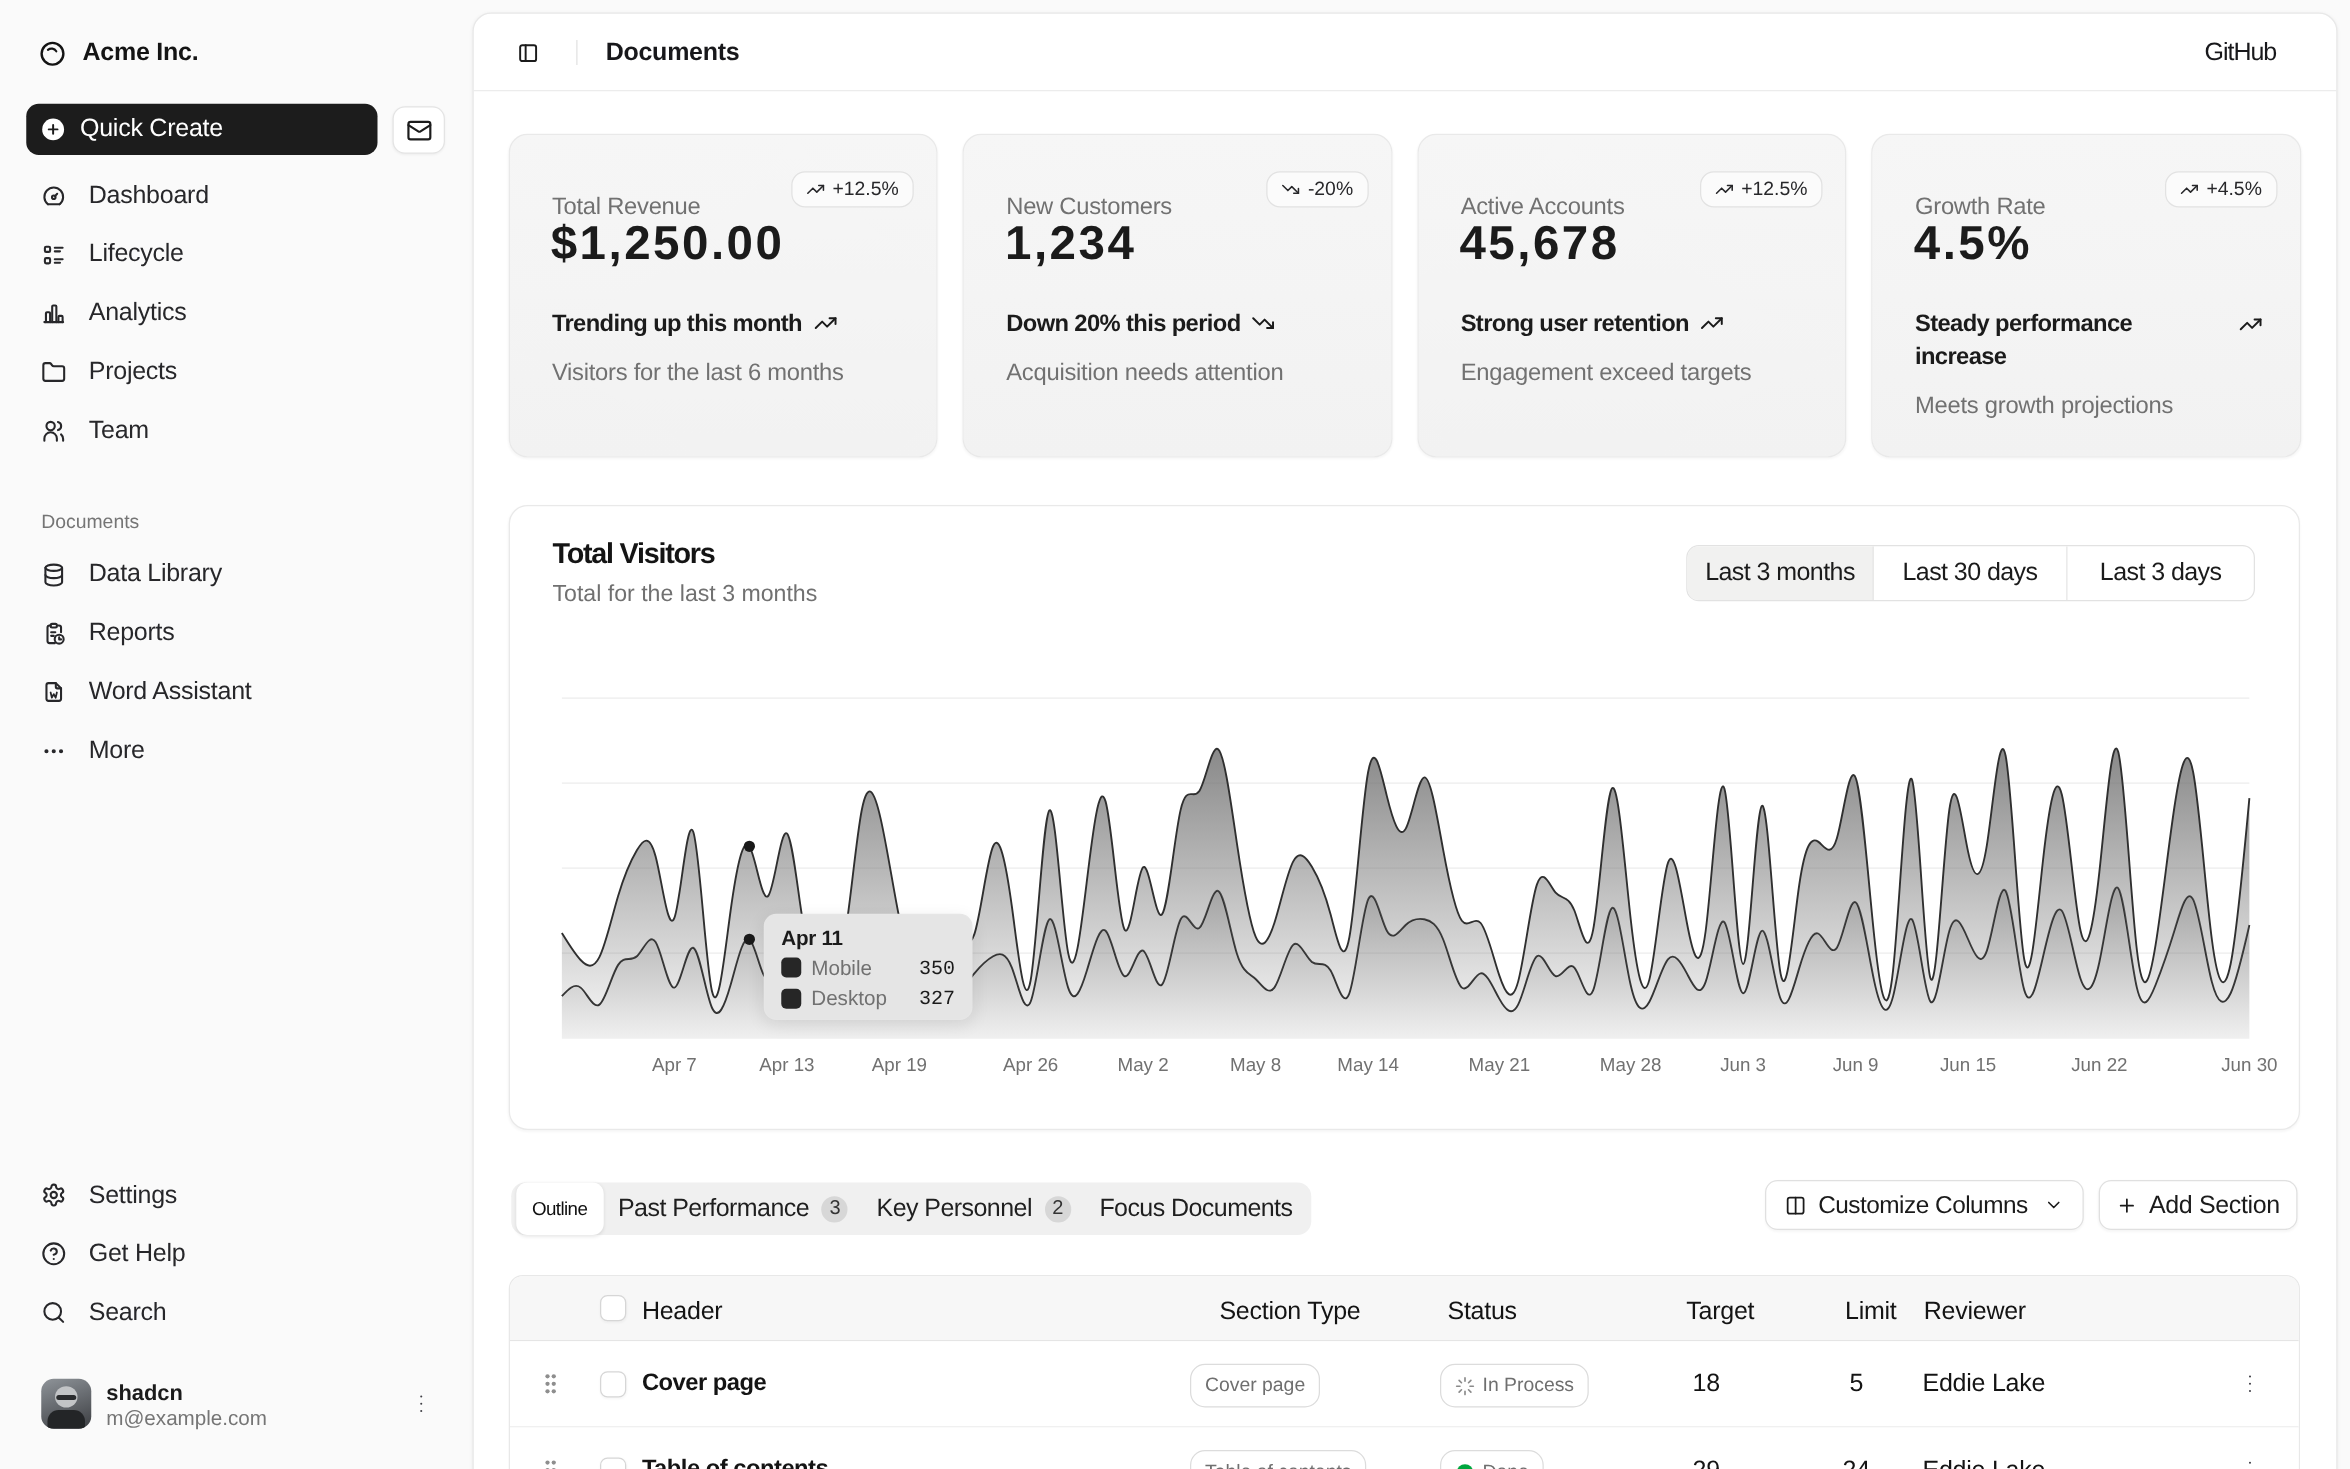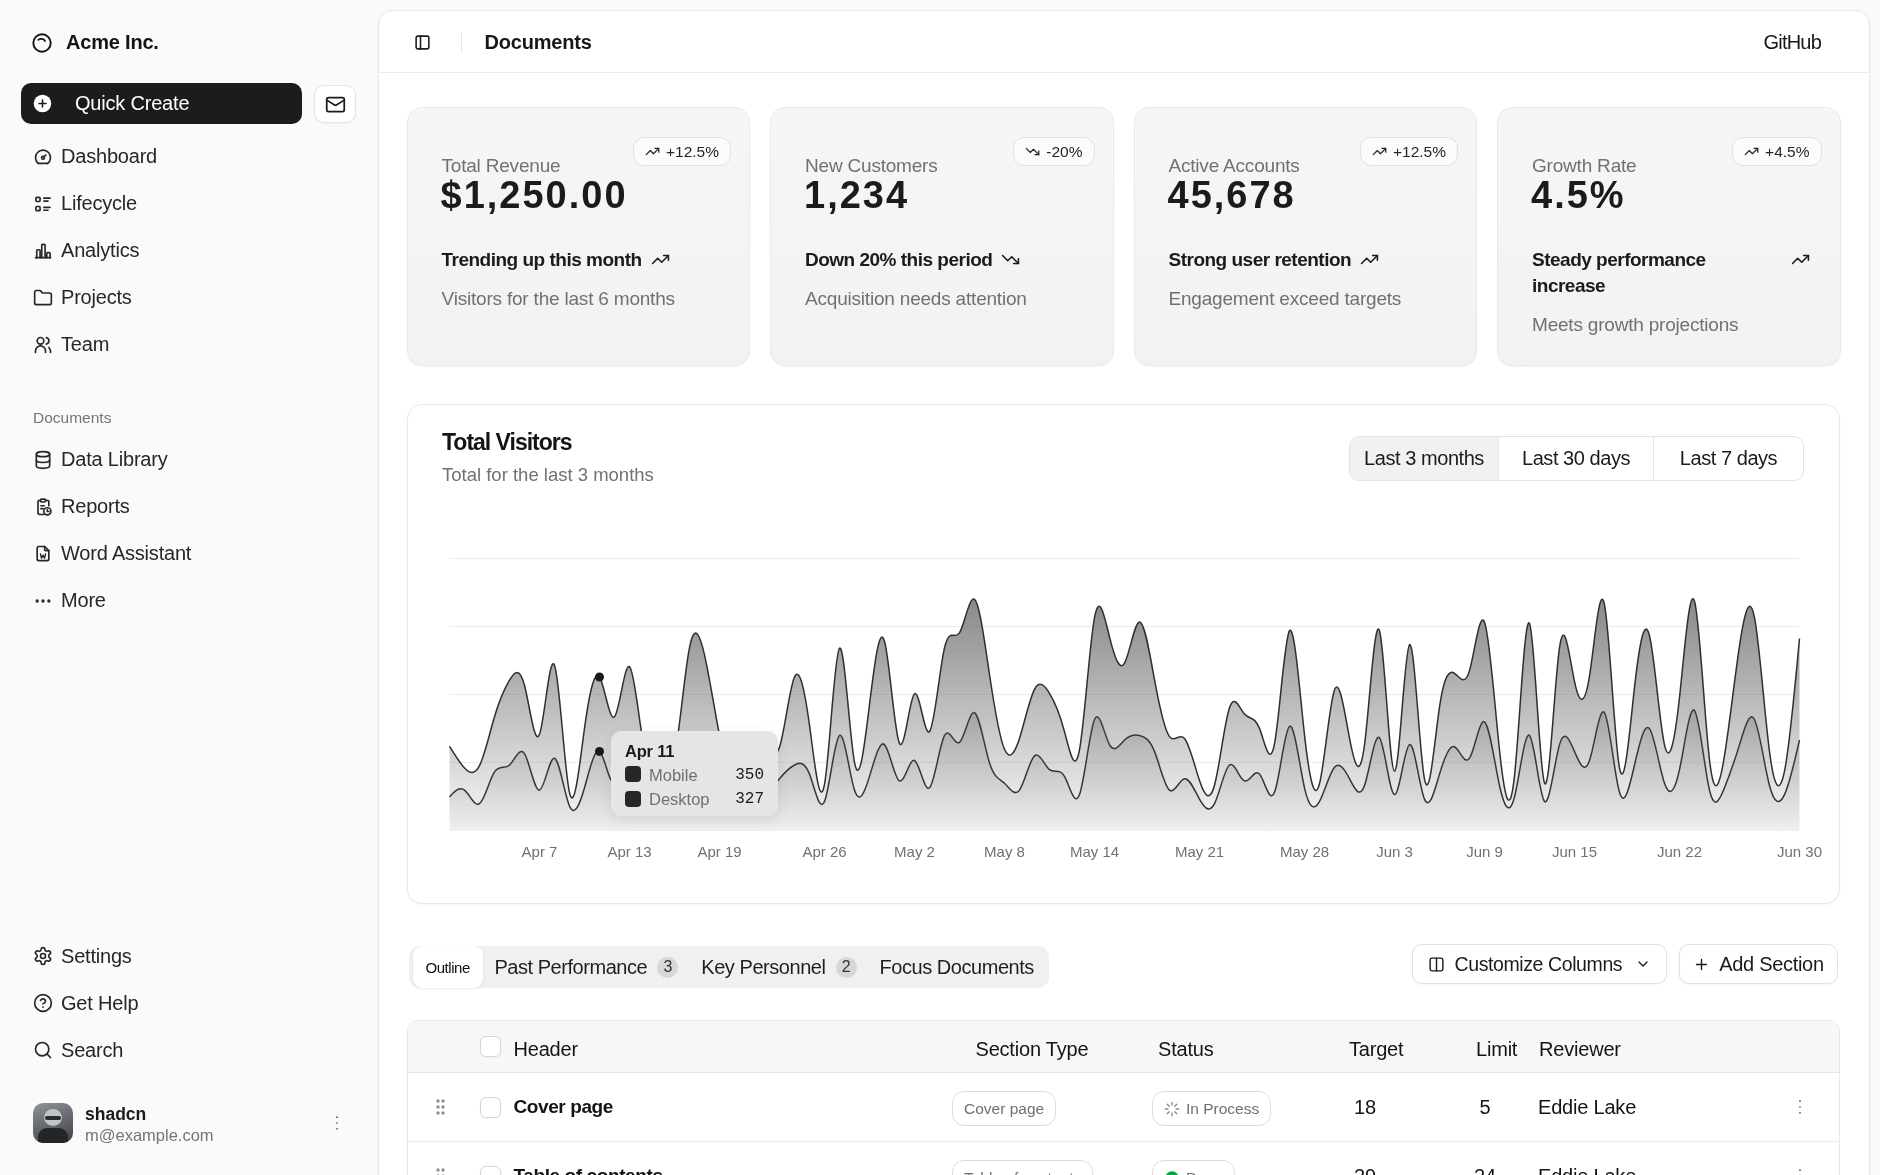--- a/index.html
+++ b/index.html
@@ -2,21 +2,21 @@
 <html><head>
 <meta charset="utf-8">
 <style>
 * { margin:0; padding:0; box-sizing:border-box; }
 html,body { width:1880px; height:1175px; overflow:hidden; background:#fafafa;
   font-family:"Liberation Sans", sans-serif; color:#18181b; }
 svg.ic { display:block; stroke:currentColor; fill:none; stroke-width:2; stroke-linecap:round; stroke-linejoin:round; }
 
 #sidebar { position:absolute; left:0; top:0; width:378px; height:1175px; }
 .navitem { position:absolute; left:12px; width:330px; height:40px; border-radius:10px;
-  display:flex; align-items:center; gap:8px; padding-left:21px; font-size:20px; color:#27272a; letter-spacing:-0.2px;}
+  display:flex; align-items:center; gap:18px; padding-left:21px; font-size:20px; color:#27272a; letter-spacing:-0.2px;}
 .navitem svg { width:20px; height:20px; flex:none; }
 
 #inset { position:absolute; left:377.5px; top:10px; width:1492.5px; height:1240px;
   background:#fff; border:1px solid #e8e8e8; border-radius:15px;
   box-shadow:0 1px 3px rgba(0,0,0,.05); }
 
 .card { position:absolute; top:96px; width:343.5px; height:259px; border-radius:15px;
   border:1px solid #e9e9e9; background:linear-gradient(to top, #f2f2f2, #f6f6f6);
   box-shadow:0 1px 2px rgba(0,0,0,.04); }
 .card .ctitle { position:absolute; left:34px; top:33px; font-size:19px; line-height:26px; color:#717171; letter-spacing:-0.2px;margin-top:12px;}
@@ -34,21 +34,21 @@
 </head>
 <body>
 <div id="sidebar">
 
   <svg class="ic" style="position:absolute;left:31px;top:32px;width:22px;height:22px;stroke-width:2.1;color:#141414" viewBox="0 0 24 24">
     <circle cx="12" cy="12" r="9.5"></circle>
       <path d="M8 8.6 a5 5 0 0 1 7.3 1.2" stroke-width="1.9"></path>
   </svg>
   <div style="position:absolute;left:66px;top:31px;font-size:20px;font-weight:700;letter-spacing:-0.2px;color:#141414">Acme Inc.</div>
 
-  <div style="position:absolute;left:21px;top:83px;width:281px;height:41px;background:#1c1c1c;border-radius:10px;display:flex;align-items:center;padding-left:11px;gap:22px">
+  <div style="position:absolute;left:21px;top:83px;width:281px;height:41px;background:#1c1c1c;border-radius:10px;display:flex;align-items:center;padding-left:11px;gap:11px">
     <svg class="ic" style="width:21px;height:21px;color:#1c1c1c" viewBox="0 0 24 24">
         <circle cx="12" cy="12" r="10" fill="#fff" stroke="none"></circle>
         <path d="M8 12h8M12 8v8" stroke-width="1.8"></path>
       </svg>
     <span style="color:#fff;font-size:20px;letter-spacing:-0.2px">Quick Create</span>
   </div>
   <div style="position:absolute;left:314px;top:85px;width:42px;height:38px;background:#fff;border:1px solid #e4e4e4;border-radius:10px;box-shadow:0 1px 2px rgba(0,0,0,.05);display:flex;align-items:center;justify-content:center">
     <svg class="ic" style="width:21px;height:21px;color:#1c1c1c" viewBox="0 0 24 24">
         <rect x="2" y="4" width="20" height="16" rx="2"></rect>
         <path d="m22 7-8.97 5.7a1.94 1.94 0 0 1-2.06 0L2 7"></path>
@@ -242,21 +242,21 @@
     </div>
   </div>
 
   <div style="position:absolute;left:28px;top:393px;width:1433px;height:500px;background:#fff;border:1px solid #e9e9e9;border-radius:15px;box-shadow:0 1px 2px rgba(0,0,0,.04)">
     <div style="position:absolute;left:34.5px;top:24px;font-size:23px;font-weight:700;letter-spacing:-1px;color:#141414">Total Visitors</div>
     <div style="position:absolute;left:34.5px;top:59px;font-size:18.5px;color:#717171">Total for the last 3 months</div>
 
     <div style="position:absolute;left:941.5px;top:31px;width:455px;height:45px;border:1px solid #e2e2e2;border-radius:10px;display:flex;overflow:hidden;background:#fff">
       <div style="width:149px;background:#f1f1f0;display:flex;align-items:center;justify-content:center;font-size:20px;letter-spacing:-0.45px;color:#1b1b1b;border-right:1px solid #e5e5e5">Last 3 months</div>
       <div style="width:155px;display:flex;align-items:center;justify-content:center;font-size:20px;letter-spacing:-0.45px;color:#1b1b1b;border-right:1px solid #e5e5e5">Last 30 days</div>
-      <div style="flex:1;display:flex;align-items:center;justify-content:center;font-size:20px;letter-spacing:-0.45px;color:#1b1b1b">Last 7 days</div>
+      <div style="flex:1;display:flex;align-items:center;justify-content:center;font-size:20px;letter-spacing:-0.45px;color:#1b1b1b">Last 3 days</div>
     </div>
     <svg width="1433" height="500" viewBox="0 0 1433 500" style="position:absolute;left:0;top:0">
 <defs>
 <linearGradient id="gd" x1="0" y1="185" x2="0" y2="402" gradientUnits="userSpaceOnUse">
             <stop offset="0" stop-color="#6f6f6f" stop-opacity="0.85"></stop>
             <stop offset="1" stop-color="#6f6f6f" stop-opacity="0.12"></stop>
           </linearGradient>
 <linearGradient id="gm" x1="0" y1="298" x2="0" y2="426" gradientUnits="userSpaceOnUse">
             <stop offset="0" stop-color="#7d7d7d" stop-opacity="0.75"></stop>
             <stop offset="1" stop-color="#7d7d7d" stop-opacity="0.12"></stop>

